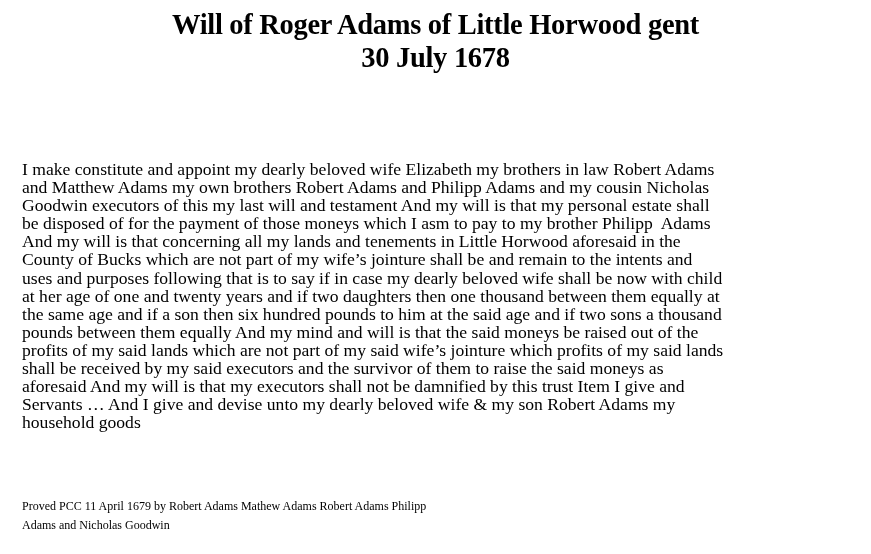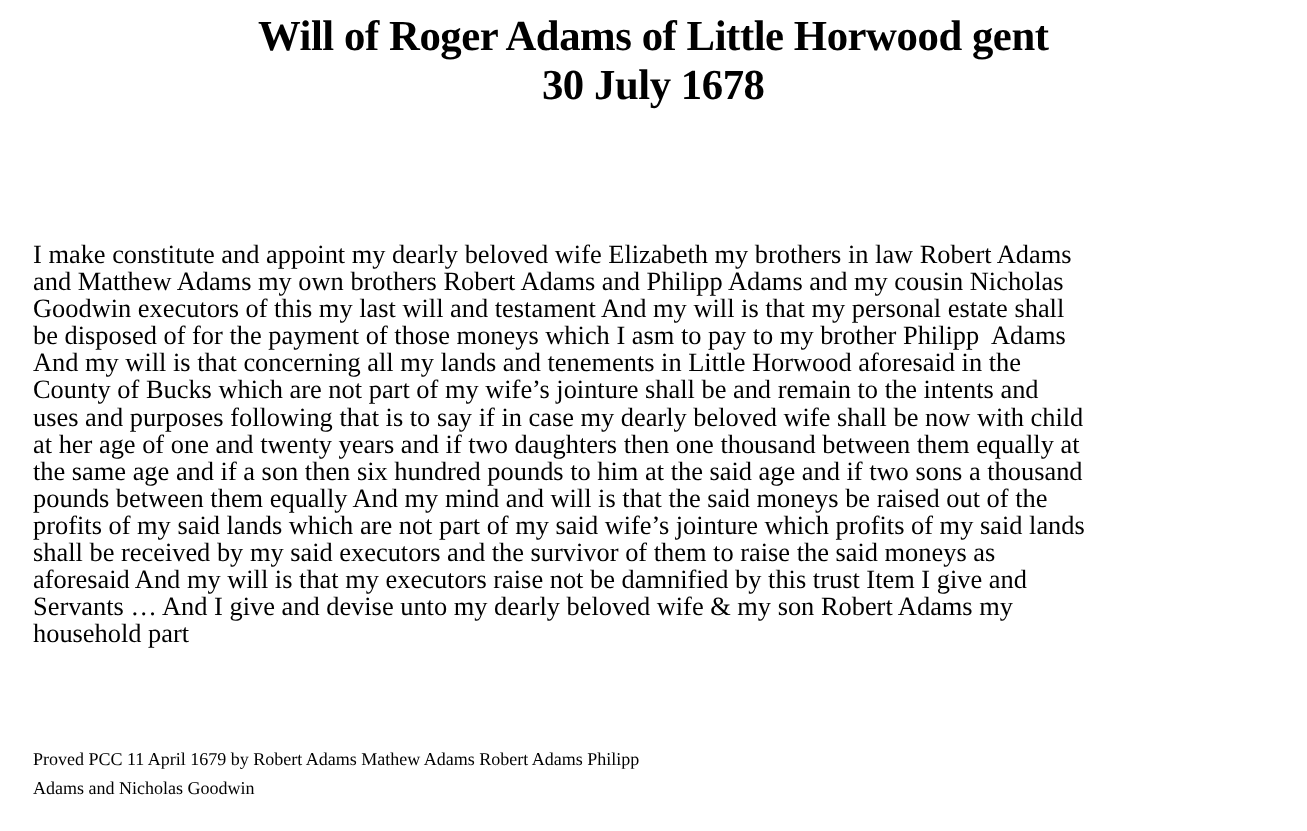--- a/index.html
+++ b/index.html
@@ -68,21 +68,21 @@
   <span class="body-line">Goodwin executors of this my last will and testament And my will is that my personal estate shall</span>
   <span class="body-line">be disposed of for the payment of those moneys which I asm to pay to my brother Philipp  Adams</span>
   <span class="body-line">And my will is that concerning all my lands and tenements in Little Horwood aforesaid in the</span>
   <span class="body-line">County of Bucks which are not part of my wife’s jointure shall be and remain to the intents and</span>
   <span class="body-line">uses and purposes following that is to say if in case my dearly beloved wife shall be now with child</span>
   <span class="body-line">at her age of one and twenty years and if two daughters then one thousand between them equally at</span>
   <span class="body-line">the same age and if a son then six hundred pounds to him at the said age and if two sons a thousand</span>
   <span class="body-line">pounds between them equally And my mind and will is that the said moneys be raised out of the</span>
   <span class="body-line">profits of my said lands which are not part of my said wife’s jointure which profits of my said lands</span>
   <span class="body-line">shall be received by my said executors and the survivor of them to raise the said moneys as</span>
-  <span class="body-line">aforesaid And my will is that my executors raise not be damnified by this trust Item I give and</span>
+  <span class="body-line">aforesaid And my will is that my executors shall not be damnified by this trust Item I give and</span>
   <span class="body-line">Servants … And I give and devise unto my dearly beloved wife &amp; my son Robert Adams my</span>
-  <span class="body-line">household part</span>
+  <span class="body-line">household goods</span>
 </div>
 
 <div class="proved">
   <span class="body-line">Proved PCC 11 April 1679 by Robert Adams Mathew Adams Robert Adams Philipp</span>
   <span class="body-line">Adams and Nicholas Goodwin</span>
 </div>
 
 </body></html>

